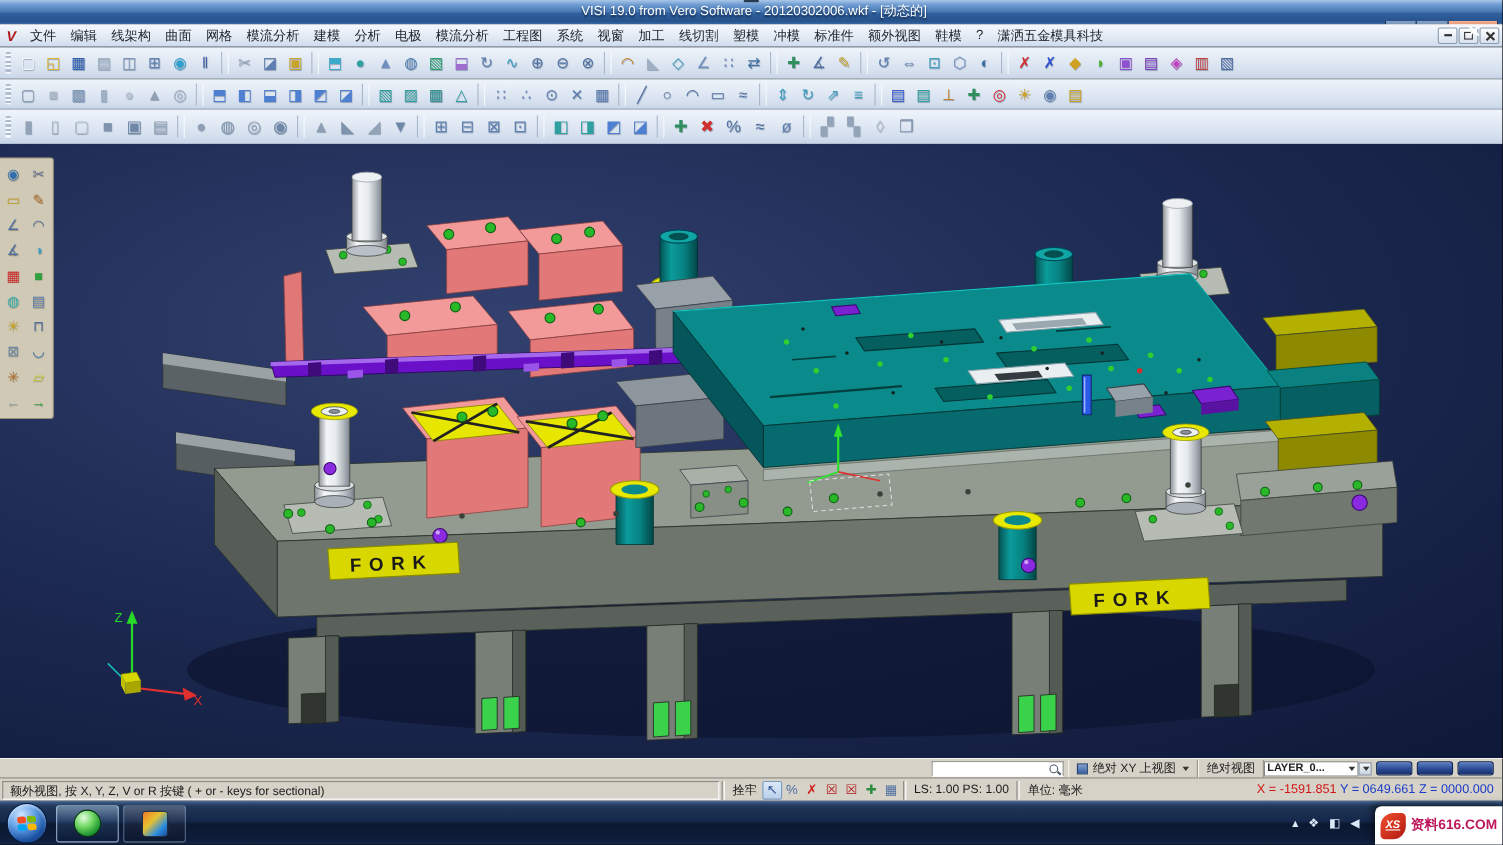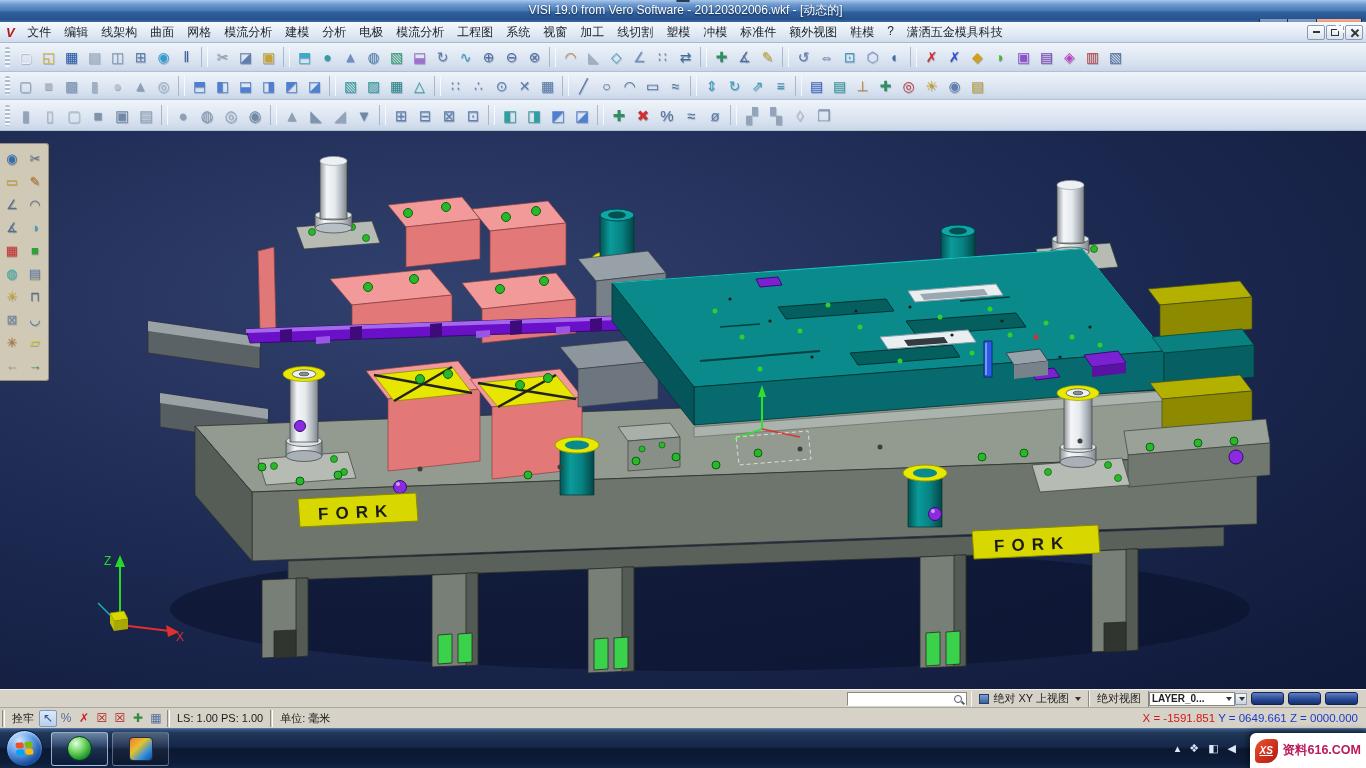--- a/index.html
+++ b/index.html
@@ -716,20 +716,21 @@
     <div class="combo-btn">
       <span class="caret"></span>
     </div>
     <div class="blue-btn"></div>
     <div class="blue-btn"></div>
     <div class="blue-btn"></div>
     <div class="st-right-pad"></div>
   </div>
 
   <div class="status-bottom">
+    <div class="prompt-cell">额外视图, 按 X, Y, Z, V or R 按键 ( + or - keys for sectional)</div>
     <div class="sb-div"></div>
     <span class="sb-label">拴牢</span>
     <span id="sb-icons" style="display:flex;align-items:center;">
         <span class="sbicon active" style="color: rgb(47, 79, 143);">↖</span>
         <span class="sbicon" style="color: rgb(79, 111, 160);">%</span>
         <span class="sbicon" style="color: rgb(208, 32, 32);">✗</span>
         <span class="sbicon" style="color: rgb(176, 32, 32);">☒</span>
         <span class="sbicon" style="color: rgb(176, 32, 32);">☒</span>
         <span class="sbicon" style="color: rgb(47, 143, 63);">✚</span>
         <span class="sbicon" style="color: rgb(79, 111, 160);">▦</span>

